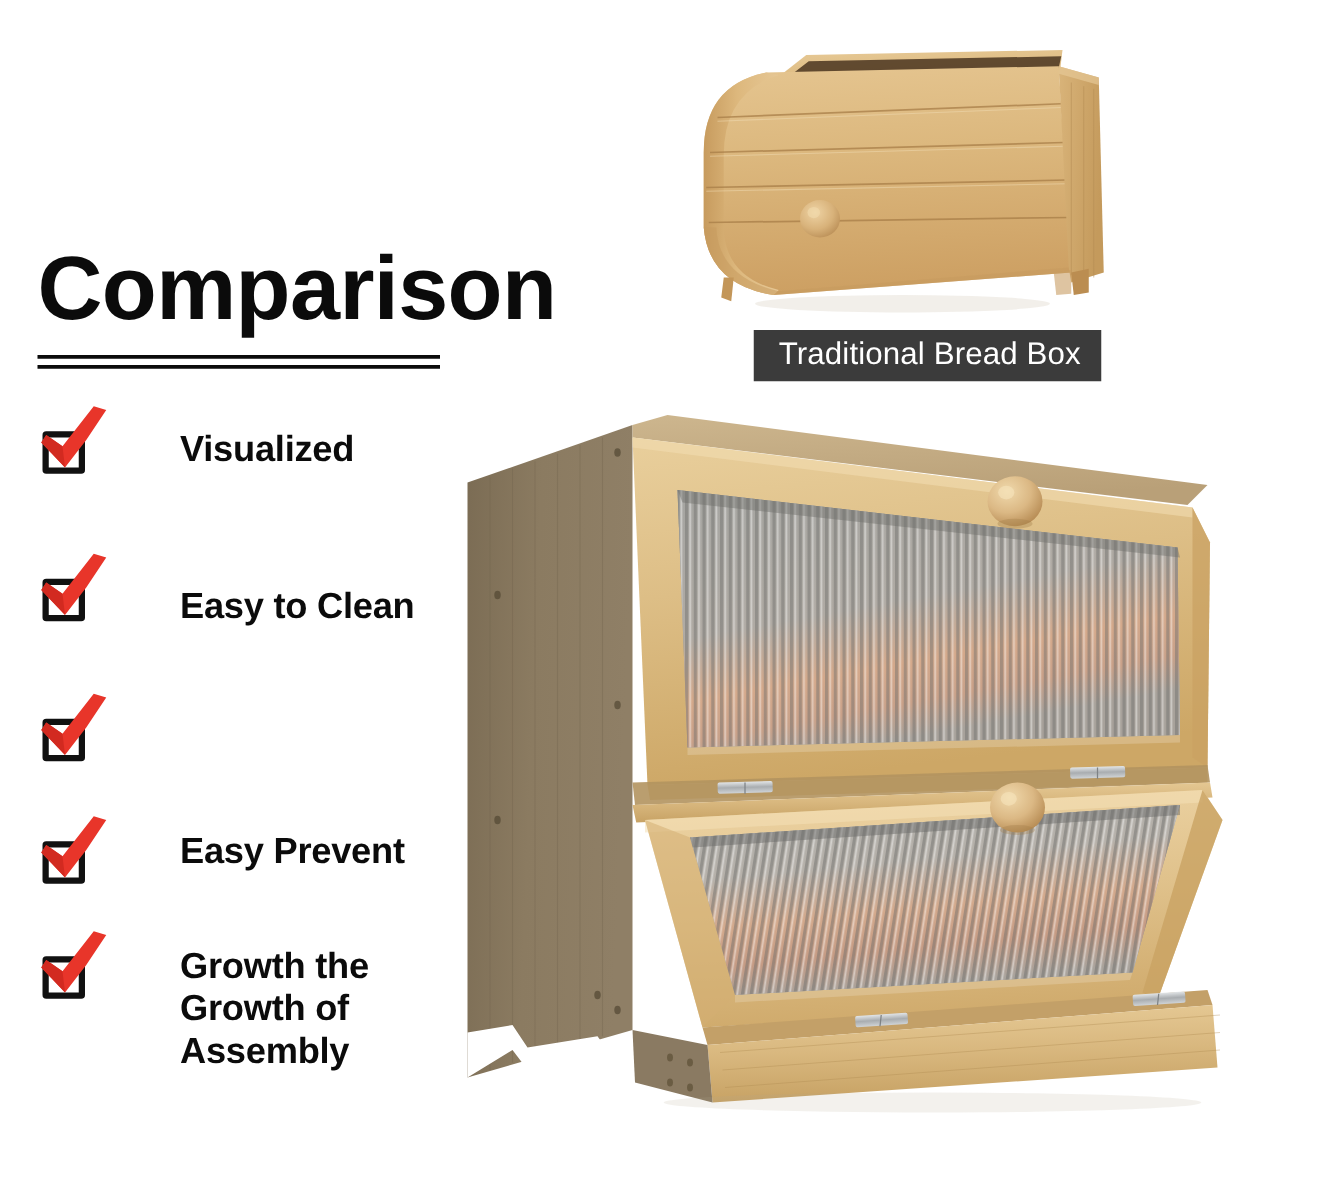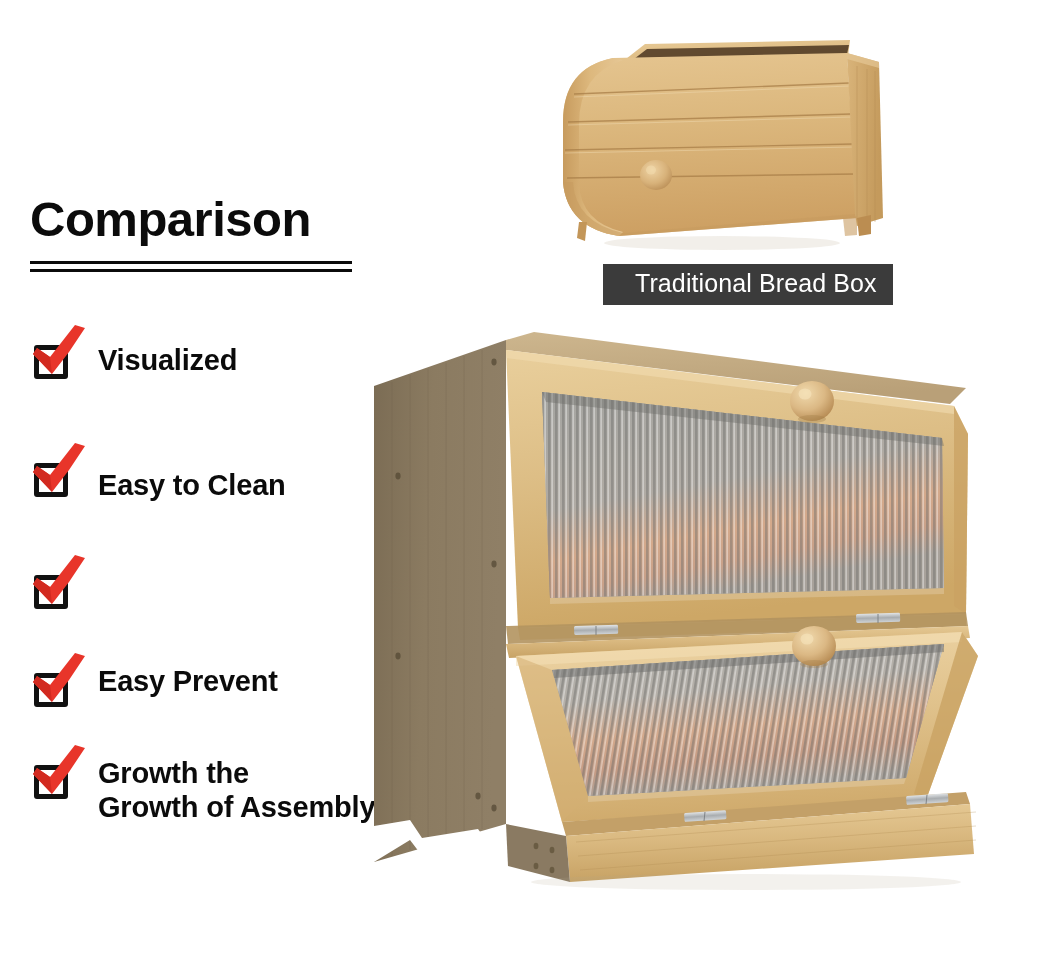--- a/index.html
+++ b/index.html
@@ -21,21 +21,21 @@
   }
 
   
   #title-block {
     position: absolute;
     left: 30px;
     top: 195px;
     width: 330px;
   }
   #page-title {
-    font-size: 49px;
+    font-size: 72px;
     font-weight: bold;
     line-height: 1.0;
     color: #0b0b0b;
     letter-spacing: -0.5px;
     white-space: nowrap;
   }
   #title-rules {
     margin-top: 17px;
     width: 322px;
   }
@@ -51,20 +51,21 @@
     position: absolute;
     left: 28px;
     top: 332px;
     width: 350px;
   }
   .feature-item {
     position: relative;
     display: flex;
     align-items: flex-start;
     min-height: 54px;
+    gap: 46px;
   }
   .feature-item.gap1 { margin-bottom: 62px; }
   .feature-item.gap2 { margin-bottom: 60px; align-items: flex-end; }
   .feature-item.gap3 { margin-bottom: 44px; }
   .feature-item.gap4 { margin-bottom: 38px; }
 
   .checkbox-wrap {
     position: relative;
     width: 56px;
     height: 52px;
@@ -109,21 +110,21 @@
     width: 385px;
     height: 240px;
   }
   #trad-badge {
     position: absolute;
     left: 603px;
     top: 264px;
     background: #3b3b3b;
     color: #ffffff;
     font-size: 25px;
-    padding: 5px 16px 7px 32px;
+    padding: 5px 16px 7px 20px;
     letter-spacing: 0.1px;
     white-space: nowrap;
   }
 
   
   #main-box {
     position: absolute;
     left: 366px;
     top: 326px;
     width: 650px;

